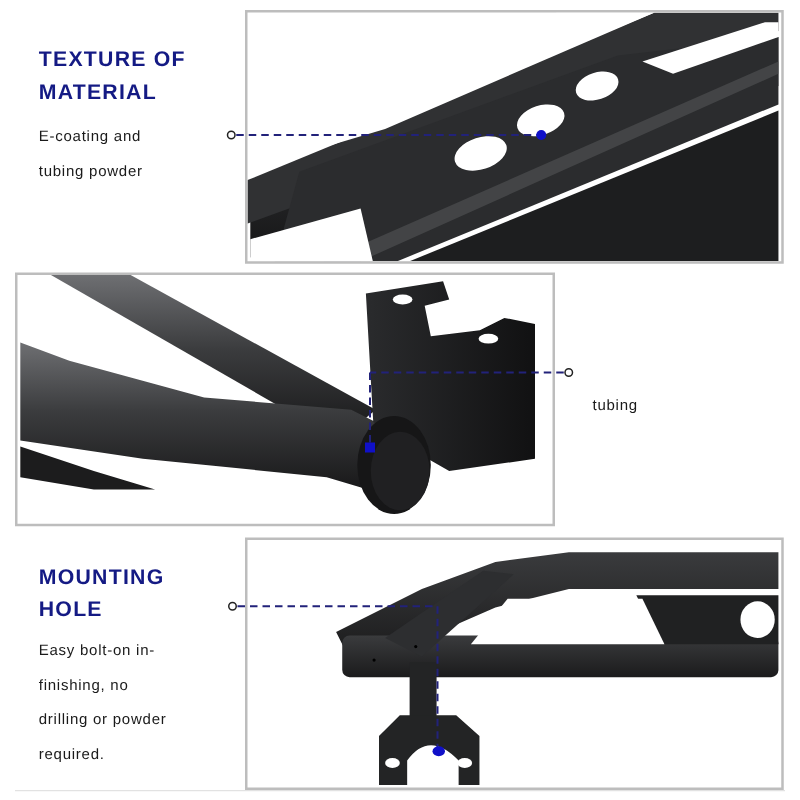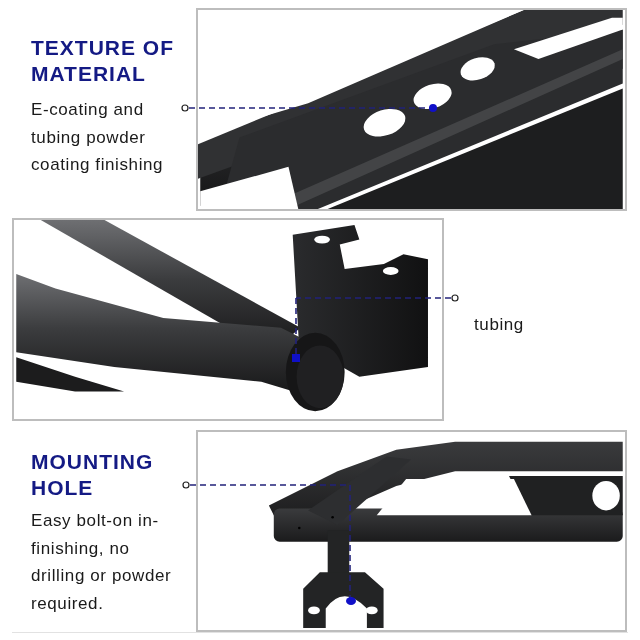--- a/index.html
+++ b/index.html
@@ -1,21 +1,21 @@
 <!DOCTYPE html>
 <html><head>
 <meta charset="utf-8">
 <style>
   html, body { margin:0; padding:0; }
   body { width:640px; height:640px; position:relative; background:#ffffff; overflow:hidden;
          font-family:"Liberation Sans", "DejaVu Sans", sans-serif; }
   .panel { position:absolute; border:2px solid #bdbdbd; background:#ffffff; overflow:hidden; box-sizing:border-box; }
   .panel svg { position:absolute; left:0; top:0; width:100%; height:100%; }
-  .heading { position:absolute; color:#141a84; font-weight:bold; font-size:21px; line-height:26px; letter-spacing:1px; margin:0; }
-  .desc { position:absolute; color:#1a1a1a; font-size:17px; line-height:27.5px; letter-spacing:0.6px; margin:0; }
+  .heading { position:absolute; color:#141a84; font-weight:bold; font-size:17px; line-height:26px; letter-spacing:1px; margin:0; }
+  .desc { position:absolute; color:#1a1a1a; font-size:12px; line-height:27.5px; letter-spacing:0.6px; margin:0; }
   .overlay { position:absolute; left:0; top:0; width:640px; height:640px; pointer-events:none; }
   .sep { position:absolute; height:2px; background:#cfcfcf; }
 </style>
 </head>
 <body>
 
 <div class="panel" style="left:196px; top:8px; width:431px; height:203px;">
   <svg viewBox="0 0 431 203">
     <defs>
       <linearGradient id="g1" x1="0" y1="0" x2="0" y2="1">
@@ -44,21 +44,20 @@
   </svg>
 </div>
 
 <p class="heading" style="left:31px; top:35px;">
   <span>TEXTURE OF</span><br>
   <span>MATERIAL</span>
 </p>
 <p class="desc" style="left:31px; top:96px;">
   <span>E-coating and</span><br>
   <span>tubing powder</span><br>
-  <span>coating finishing</span>
 </p>
 
 <div class="panel" style="left:12px; top:218px; width:432px; height:203px;">
   <svg viewBox="0 0 432 203">
     <defs>
       <linearGradient id="g2" x1="0" y1="0" x2="0" y2="1">
         <stop offset="0" stop-color="#6e6f72"></stop>
         <stop offset="0.45" stop-color="#3b3c3e"></stop>
         <stop offset="1" stop-color="#161617"></stop>
       </linearGradient>

